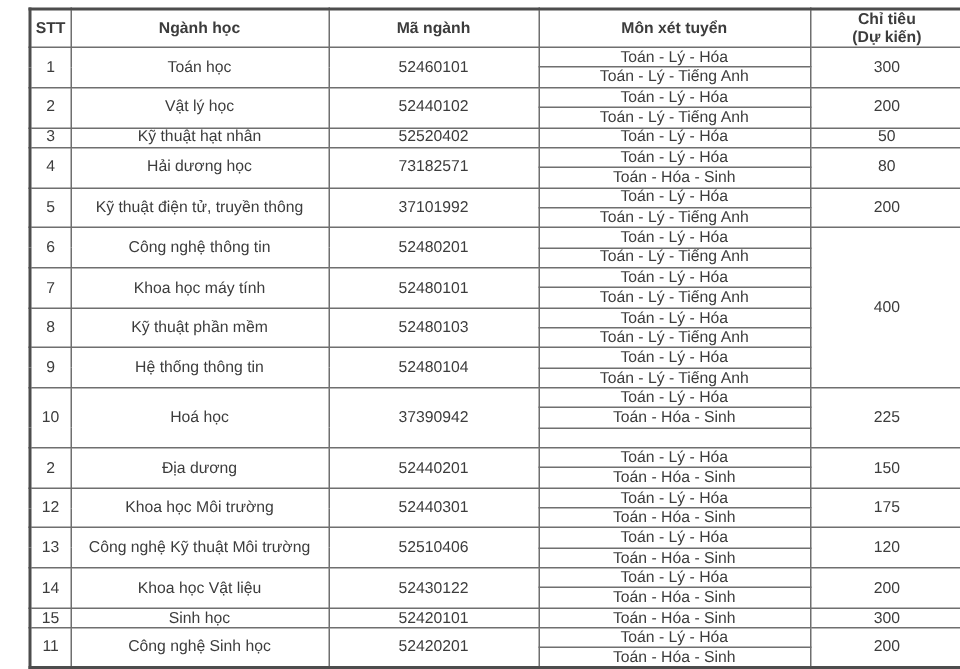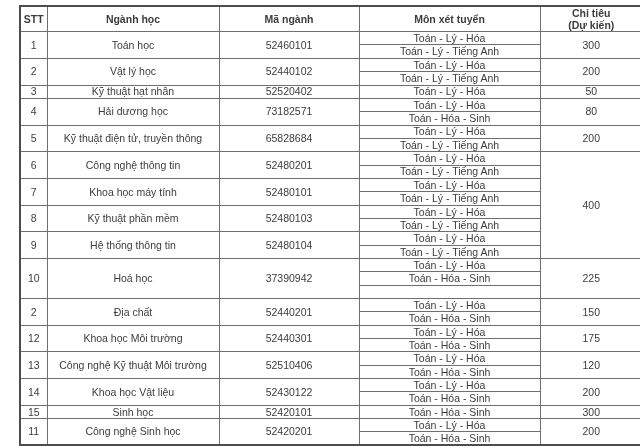--- a/index.html
+++ b/index.html
@@ -119,21 +119,21 @@
           <td class="cell-code" rowspan="2">73182571</td>
           <td class="cell-subjects">Toán - Lý - Hóa</td>
           <td class="cell-quota" rowspan="2">80</td>
         </tr>
         <tr>
           <td class="cell-subjects">Toán - Hóa - Sinh</td>
         </tr>
         <tr>
           <td class="cell-stt" rowspan="2">5</td>
           <td class="cell-major" rowspan="2">Kỹ thuật điện tử, truyền thông</td>
-          <td class="cell-code" rowspan="2">65828684</td>
+          <td class="cell-code" rowspan="2">37101992</td>
           <td class="cell-subjects">Toán - Lý - Hóa</td>
           <td class="cell-quota" rowspan="2">200</td>
         </tr>
         <tr>
           <td class="cell-subjects">Toán - Lý - Tiếng Anh</td>
         </tr>
         <tr>
           <td class="cell-stt" rowspan="2">6</td>
           <td class="cell-major" rowspan="2">Công nghệ thông tin</td>
           <td class="cell-code" rowspan="2">52480201</td>
@@ -178,21 +178,21 @@
           <td class="cell-quota" rowspan="3">225</td>
         </tr>
         <tr>
           <td class="cell-subjects">Toán - Hóa - Sinh</td>
         </tr>
         <tr>
           <td class="cell-subjects"></td>
         </tr>
         <tr>
           <td class="cell-stt" rowspan="2">2</td>
-          <td class="cell-major" rowspan="2">Địa chất</td>
+          <td class="cell-major" rowspan="2">Địa dương</td>
           <td class="cell-code" rowspan="2">52440201</td>
           <td class="cell-subjects">Toán - Lý - Hóa</td>
           <td class="cell-quota" rowspan="2">150</td>
         </tr>
         <tr>
           <td class="cell-subjects">Toán - Hóa - Sinh</td>
         </tr>
         <tr>
           <td class="cell-stt" rowspan="2">12</td>
           <td class="cell-major" rowspan="2">Khoa học Môi trường</td>

